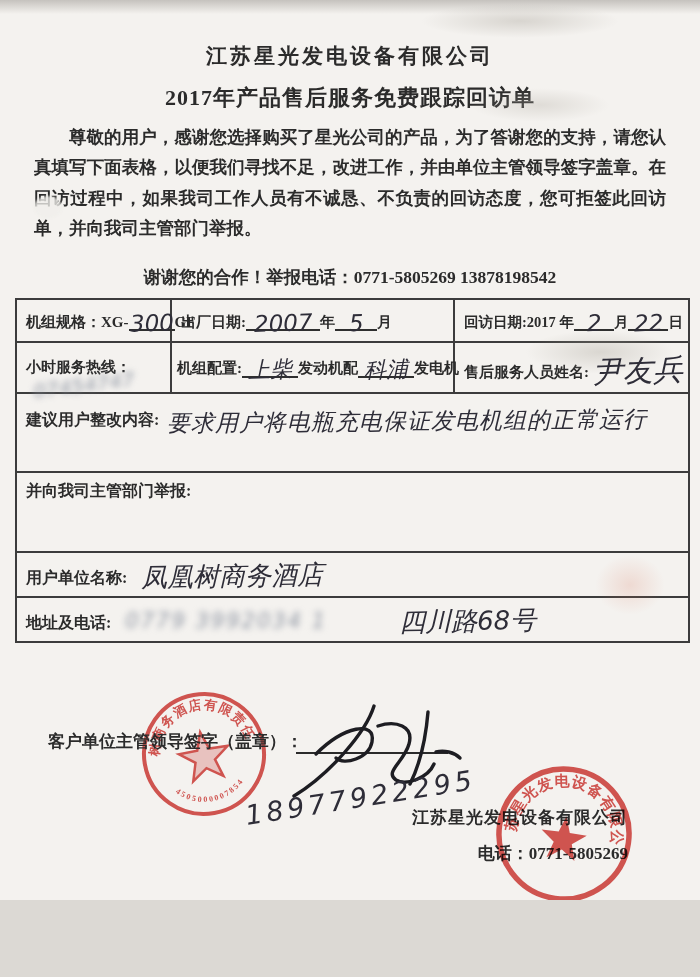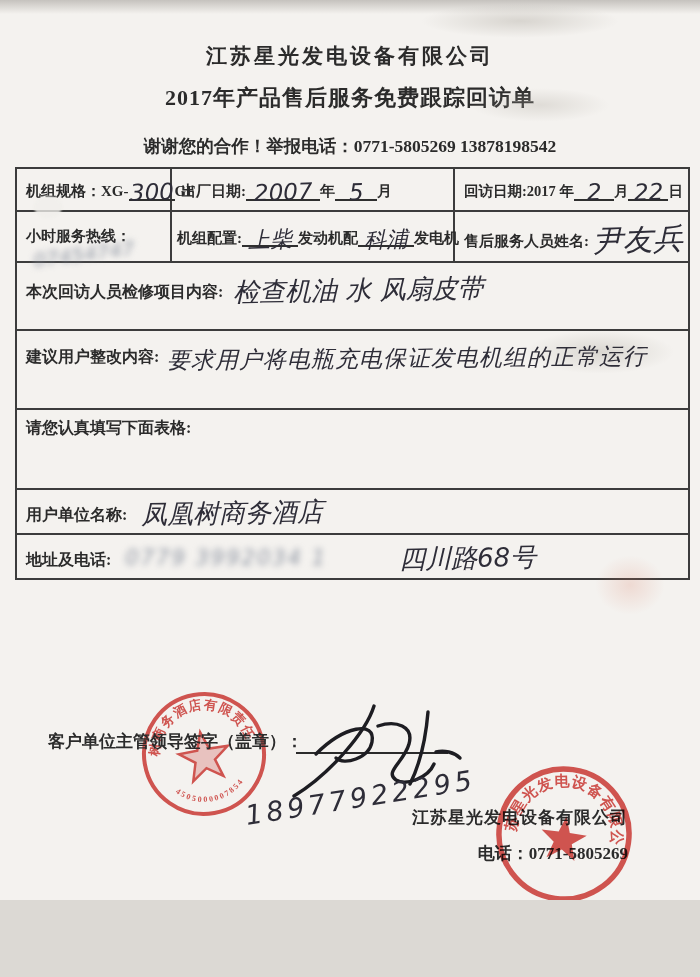--- a/index.html
+++ b/index.html
@@ -64,20 +64,21 @@
 
 <div class="page">
   <div class="scan-top"></div>
   <div class="smudge s1"></div>
   <div class="smudge s2"></div>
   <div class="smudge s3"></div>
   <div class="smudge s4"></div>
 
   <h1 class="title">江苏星光发电设备有限公司</h1>
   <h2 class="subtitle">2017年产品售后服务免费跟踪回访单</h2>
+  <p class="intro">尊敬的用户，感谢您选择购买了星光公司的产品，为了答谢您的支持，请您认真填写下面表格，以便我们寻找不足，改进工作，并由单位主管领导签字盖章。在回访过程中，如果我司工作人员有不诚恳、不负责的回访态度，您可拒签此回访单，并向我司主管部门举报。</p>
   <div class="smudge s5"></div>
   <p class="thanks">谢谢您的合作！举报电话：0771-5805269  13878198542</p>
 
   <table class="form">
     <colgroup>
         <col style="width:155px">
         <col style="width:283px">
         <col style="width:235px">
       </colgroup>
     <tbody>
@@ -97,33 +98,28 @@
         <span>小时服务热线：</span>
         <span class="redact serial-redact">07454747</span>
       </td>
       <td style="padding-left:5px">
         <span>机组配置:</span><span class="ul" style="width:56px"><span class="hw hw-word">上柴</span></span><span>发动机配</span><span class="ul" style="width:56px"><span class="hw hw-word">科浦</span></span><span>发电机</span>
       </td>
       <td>
         <span>售后服务人员姓名:</span><span class="hw hw-name">尹友兵</span>
       </td>
     </tr>
-    <tr class="r4">
-      <td colspan="3">
-        <span>本次回访人员检修项目内容:</span><span class="hw hw-line2">检查机油 水 风扇皮带</span>
-      </td>
-    </tr>
     <tr class="r5">
       <td colspan="3">
         <span>建议用户整改内容:</span><span class="hw hw-long">要求用户将电瓶充电保证发电机组的正常运行</span>
       </td>
     </tr>
     <tr class="r6">
       <td colspan="3">
-        <span>请您认真填写下面表格:</span><span class="hw hw-line"></span>
+        <span>并向我司主管部门举报:</span><span class="hw hw-line"></span>
       </td>
     </tr>
     <tr class="r7">
       <td colspan="3">
         <span>用户单位名称:</span><span class="hw hw-line" style="font-size:26px">凤凰树商务酒店</span>
       </td>
     </tr>
     <tr class="r8">
       <td colspan="3">
         <span>地址及电话:</span><span class="redact addr-redact">0779 3992034 1</span><span class="hw hw-line" style="margin-left:72px;font-size:26px">四川路68号</span>

